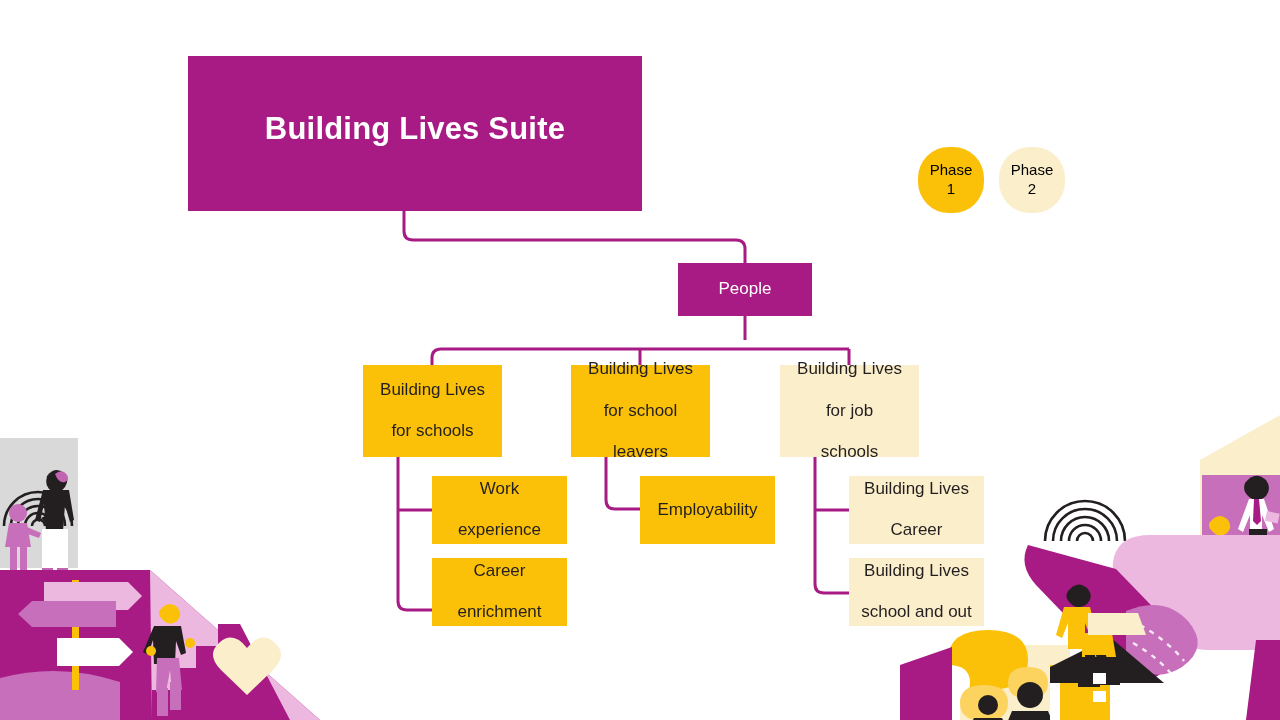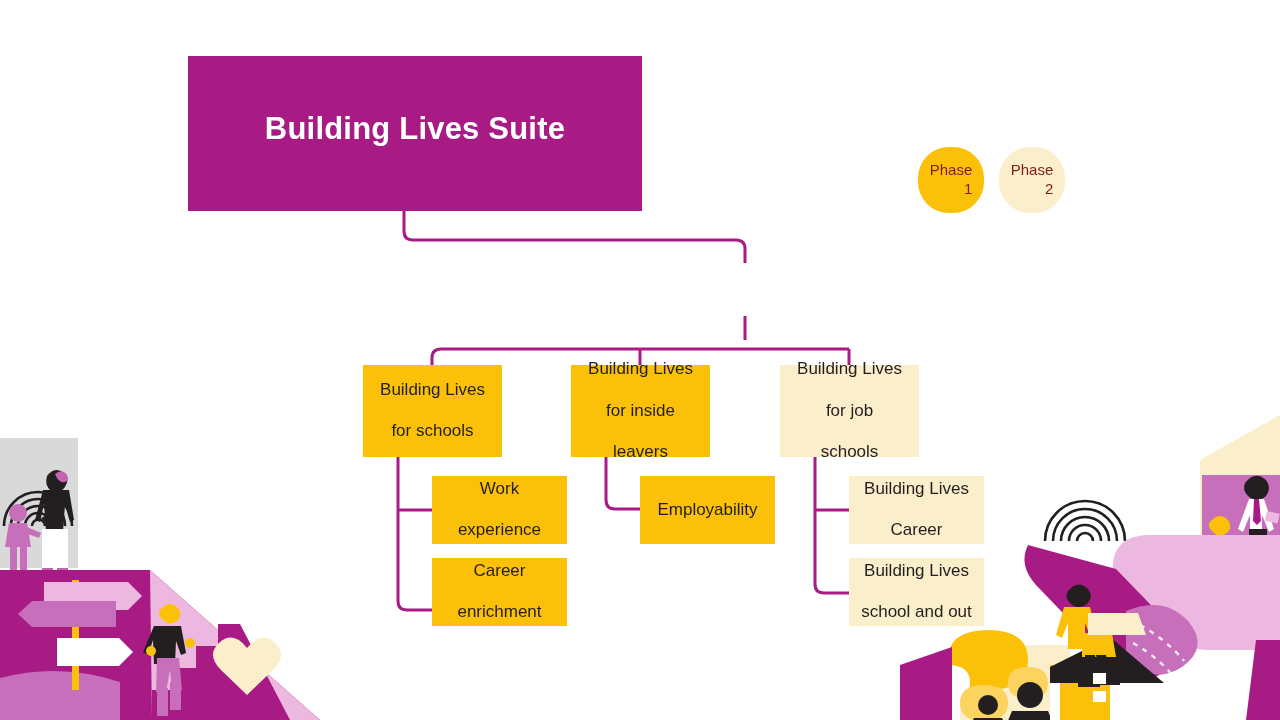--- a/index.html
+++ b/index.html
@@ -62,24 +62,24 @@
   .lvl2{ font-size:17px; }
   .lvl3{ font-size:17px; }
 
   
   .legend-box{
     position:absolute;
     box-sizing:border-box;
     display:flex;
     align-items:center;
     justify-content:center;
-    text-align:right;
+    text-align:center;
     font-size:15px;
     line-height:1.25;
-    color:#7f1d1d;
+    color:#000000;
     z-index:5;
     border-radius:31px;
   }
 
   
   #connectors{position:absolute;left:0;top:0;width:1280px;height:720px;z-index:2;}
 </style>
 </head>
 <body>
 
@@ -269,32 +269,35 @@
       <span>1</span>
     </span>
   </div>
   <div class="legend-box" style="left:999px;top:147px;width:66px;height:66px;background:#FBEECB;">
     <span>
       <span>Phase</span><br>
       <span>2</span>
     </span>
   </div>
 
+  <div class="node node-people" style="left:678px;top:263px;width:134px;height:53px;">
+    <span>People</span>
+  </div>
 
   <div class="node node-p1 lvl2" style="left:363px;top:365px;width:139px;height:92px;">
     <span>
       <span>Building Lives</span><br>
       <span>for schools</span>
     </span>
   </div>
 
   <div class="node node-p1 lvl2" style="left:571px;top:365px;width:139px;height:92px;">
     <span>
       <span>Building Lives</span><br>
-      <span>for inside</span><br>
+      <span>for school</span><br>
       <span>leavers</span>
     </span>
   </div>
 
   <div class="node node-p2 lvl2" style="left:780px;top:365px;width:139px;height:92px;">
     <span>
       <span>Building Lives</span><br>
       <span>for job</span><br>
       <span>schools</span>
     </span>

